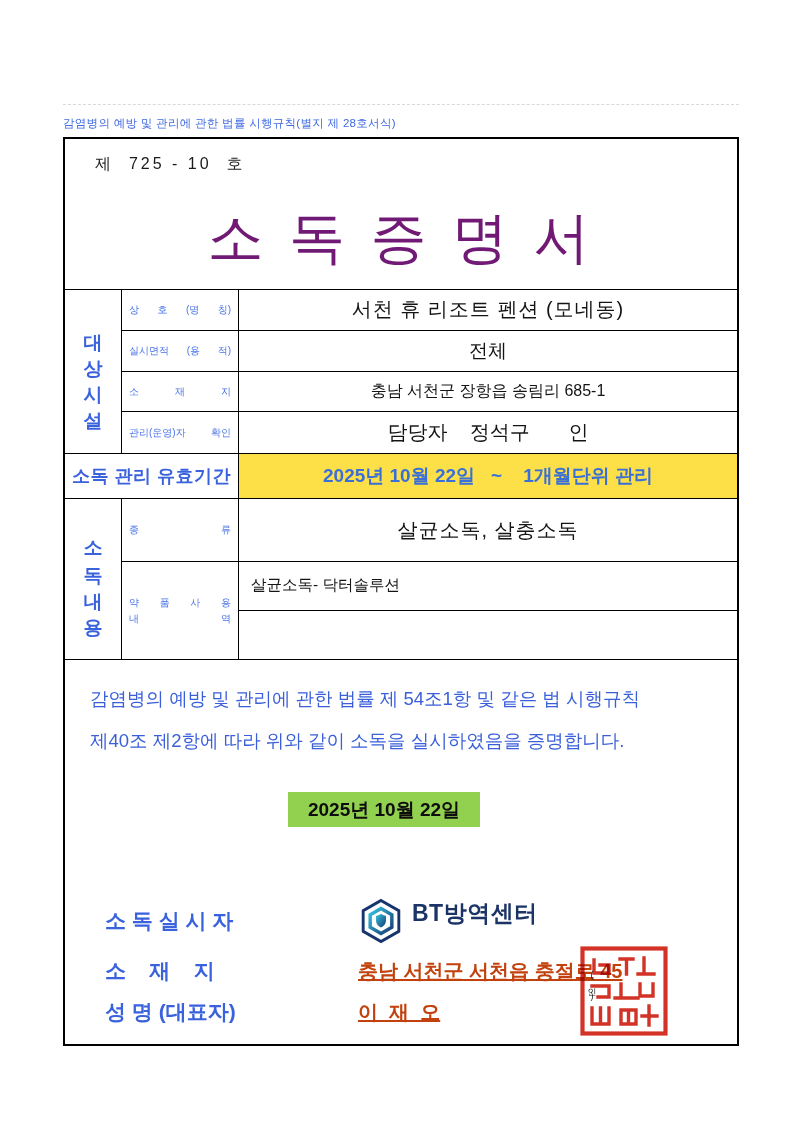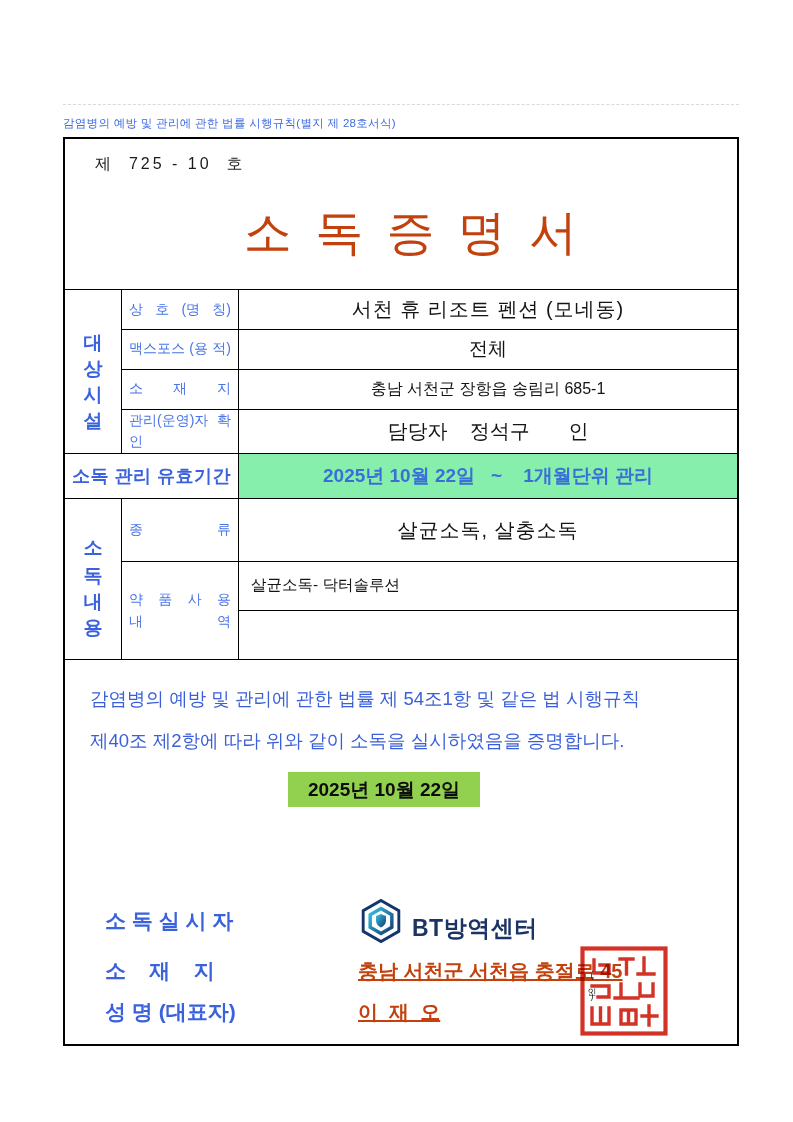--- a/index.html
+++ b/index.html
@@ -9,59 +9,59 @@
   .perforation{position:absolute;left:63px;top:104px;width:676px;border-top:1px dashed #d9d9d9;}
 
   .note{position:absolute;left:63px;top:116px;font-size:11.5px;letter-spacing:.3px;color:#3f6ae2;white-space:nowrap;}
 
   .doc-table{position:absolute;left:63px;top:137px;width:676px;height:909px;border:2px solid #000;
              box-sizing:border-box;display:flex;flex-direction:column;background:#fff;}
 
   
   .row-head{height:150px;position:relative;border-bottom:1.5px solid #000;flex:none;padding-left:28px;}
   .doc-number{position:absolute;left:30px;top:15px;font-size:16px;letter-spacing:3px;color:#1a1a1a;white-space:pre;}
-  .doc-title{position:absolute;left:12px;top:62px;width:100%;text-align:center;font-size:48px;
-             color:#c2410c;letter-spacing:5px;white-space:pre;}
+  .doc-title{position:absolute;left:0;top:62px;width:100%;text-align:center;font-size:56px;
+             color:#701a75;letter-spacing:5px;white-space:pre;}
 
   
   .sec-facility{height:163px;flex:none;display:grid;grid-template-columns:57px 117px 1fr;
                 grid-template-rows:repeat(4,1fr);border-bottom:1.5px solid #000;}
   .sec-content{height:160px;flex:none;display:grid;grid-template-columns:57px 117px 1fr;
                grid-template-rows:63px 1fr 1fr;border-bottom:1.5px solid #000;}
   .vcell{grid-column:1;border-right:1.5px solid #000;display:flex;align-items:center;justify-content:center;}
   .vtxt{writing-mode:vertical-rl;text-orientation:upright;font-weight:bold;font-size:19px;
         color:#3a62dd;letter-spacing:7px;}
   .lblcell{border-right:1.5px solid #000;display:flex;flex-direction:column;justify-content:center;padding:0 7px;box-sizing:border-box;}
-  .lbl{width:100%;text-align:justify;text-align-last:justify;color:#4a74e8;font-size:14px;line-height:1.55;}
+  .lbl{width:100%;text-align:justify;text-align-last:justify;color:#4a74e8;font-size:10px;line-height:1.55;}
   .valcell{display:flex;align-items:center;justify-content:center;color:#141414;box-sizing:border-box;}
   .sep{border-bottom:1.5px solid #000;}
   .v-name{font-size:20px;letter-spacing:1px;}
   .v-area{font-size:19px;}
   .v-addr{font-size:16px;text-align:center;}
   .v-mgr{font-size:20px;white-space:pre;}
   .v-type{font-size:20px;letter-spacing:1px;}
   .v-med{justify-content:flex-start;padding-left:12px;font-size:15.5px;}
 
   
   .row-valid{height:44px;flex:none;display:grid;grid-template-columns:174px 1fr;border-bottom:1.5px solid #000;}
   .valid-label{border-right:1.5px solid #000;display:flex;align-items:center;justify-content:center;
                font-weight:bold;font-size:18px;color:#3a62dd;letter-spacing:.5px;}
-  .valid-value{background:#86efac;display:flex;align-items:center;justify-content:center;
+  .valid-value{background:#fde047;display:flex;align-items:center;justify-content:center;
                font-weight:bold;font-size:19px;color:#3a6fd8;white-space:pre;}
 
   
   .row-bottom{flex:1;position:relative;}
   .statement{position:absolute;left:25px;top:18px;width:630px;color:#3a5fd9;font-size:18.5px;line-height:42px;white-space:nowrap;}
-  .datebox{position:absolute;left:223px;top:112px;width:192px;height:35px;background:#92d050;
+  .datebox{position:absolute;left:223px;top:132px;width:192px;height:35px;background:#92d050;
            display:flex;align-items:center;justify-content:center;font-weight:bold;font-size:19px;color:#0d0d0d;}
   .sig{position:absolute;left:40px;top:238px;width:600px;display:grid;grid-template-columns:253px 1fr;
        row-gap:13px;align-items:center;}
   .sig-label{font-weight:bold;font-size:21px;color:#3a62dd;white-space:pre;}
   .sig-value{font-weight:bold;font-size:20px;color:#c2410c;white-space:pre;text-decoration:underline;}
-  .org{display:flex;align-items:flex-end;}
+  .org{display:flex;align-items:flex-start;}
   .org-name{font-weight:bold;font-size:23px;color:#1b3365;letter-spacing:.5px;margin-left:8px;}
   .logo{width:46px;height:46px;flex:none;}
 
   .stamp{position:absolute;left:515px;top:286px;width:88px;height:90px;mix-blend-mode:multiply;opacity:.95;}
   .stamp svg{width:100%;height:100%;}
   .in-mark{position:absolute;left:520px;top:310px;writing-mode:vertical-rl;text-orientation:upright;
            font-size:9px;color:#1a1a1a;letter-spacing:1px;}
 </style>
 </head>
 <body>
@@ -83,21 +83,21 @@
       <div class="vcell" style="grid-row:1 / span 4;">
         <div class="vtxt">대상시설</div>
       </div>
 
       <div class="lblcell sep">
         <div class="lbl">상 호 (명 칭)</div>
       </div>
       <div class="valcell sep v-name">서천 휴 리조트 펜션 (모네동)</div>
 
       <div class="lblcell sep">
-        <div class="lbl">맥스포스 (용 적)</div>
+        <div class="lbl">실시면적 (용 적)</div>
       </div>
       <div class="valcell sep v-area">전체</div>
 
       <div class="lblcell sep">
         <div class="lbl">소 재 지</div>
       </div>
       <div class="valcell sep v-addr">충남 서천군 장항읍 송림리 685-1</div>
 
       <div class="lblcell">
         <div class="lbl">관리(운영)자 확인</div>

